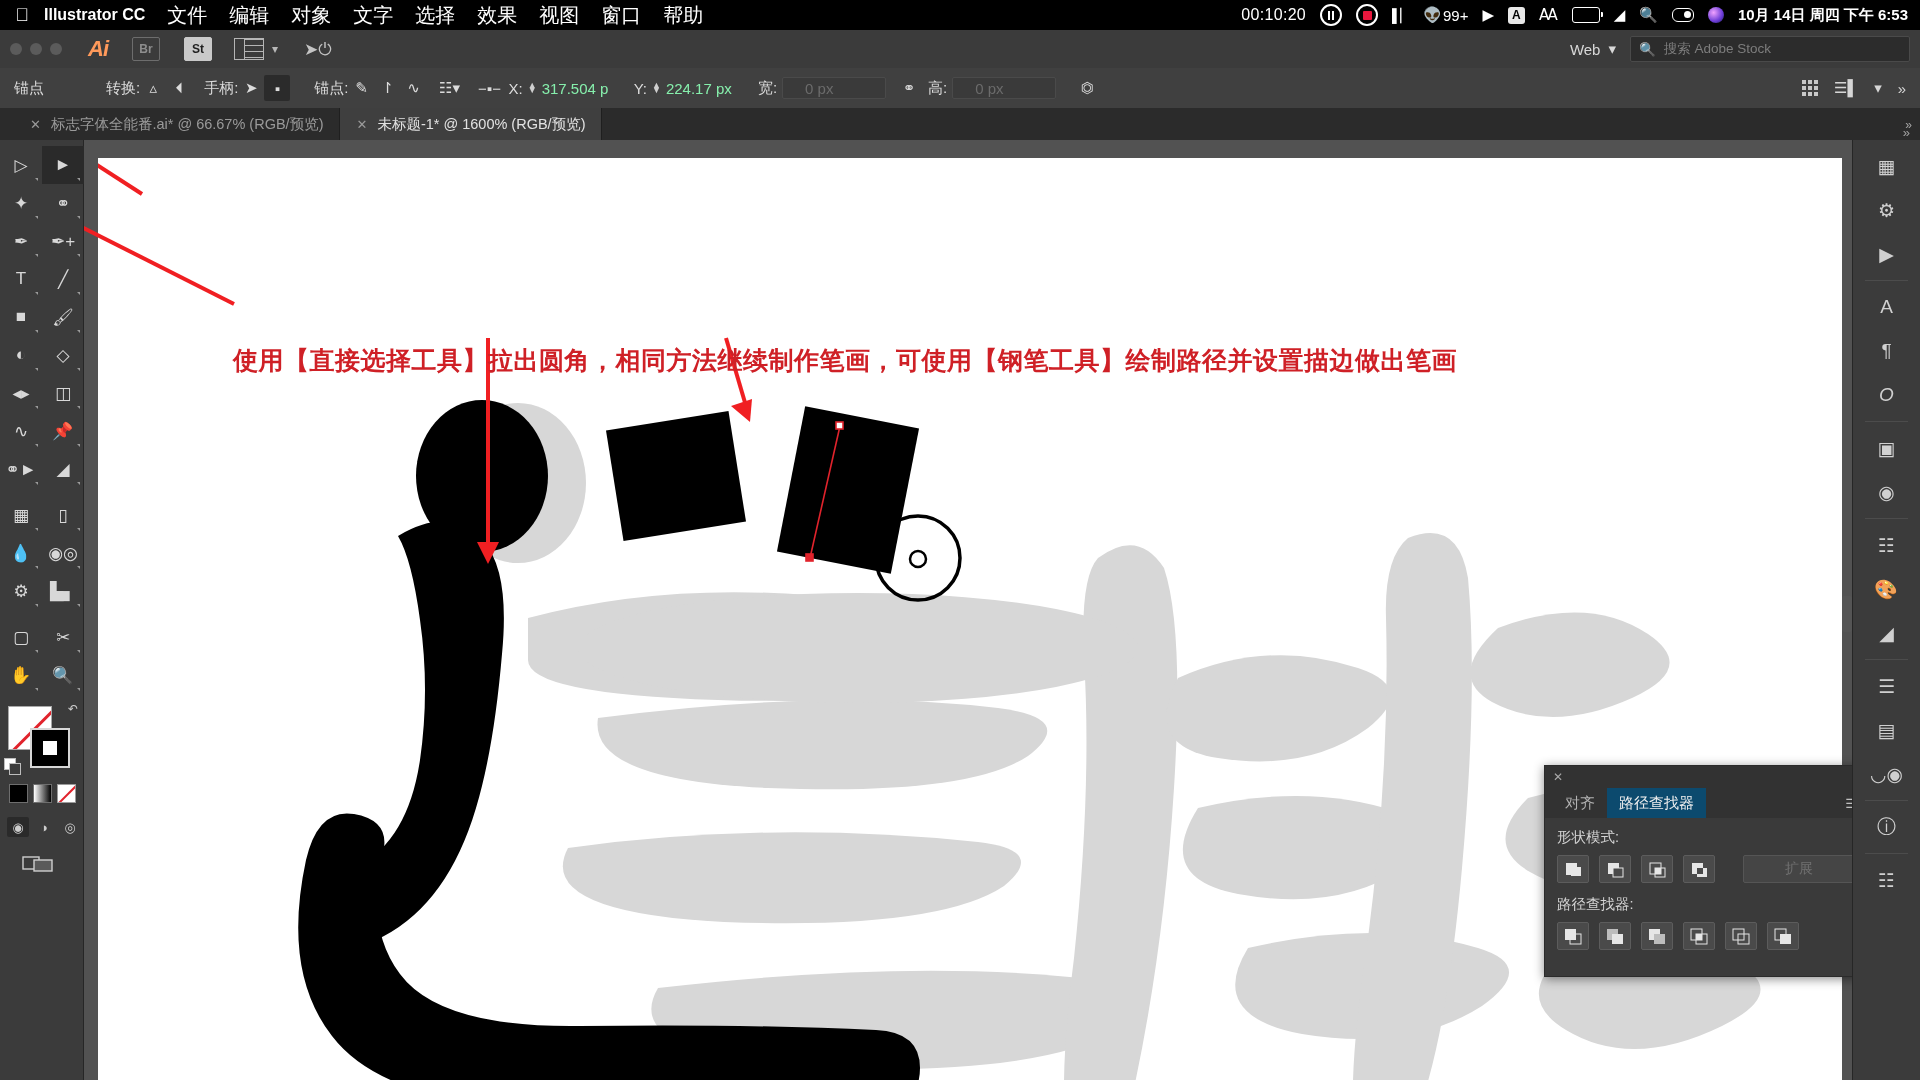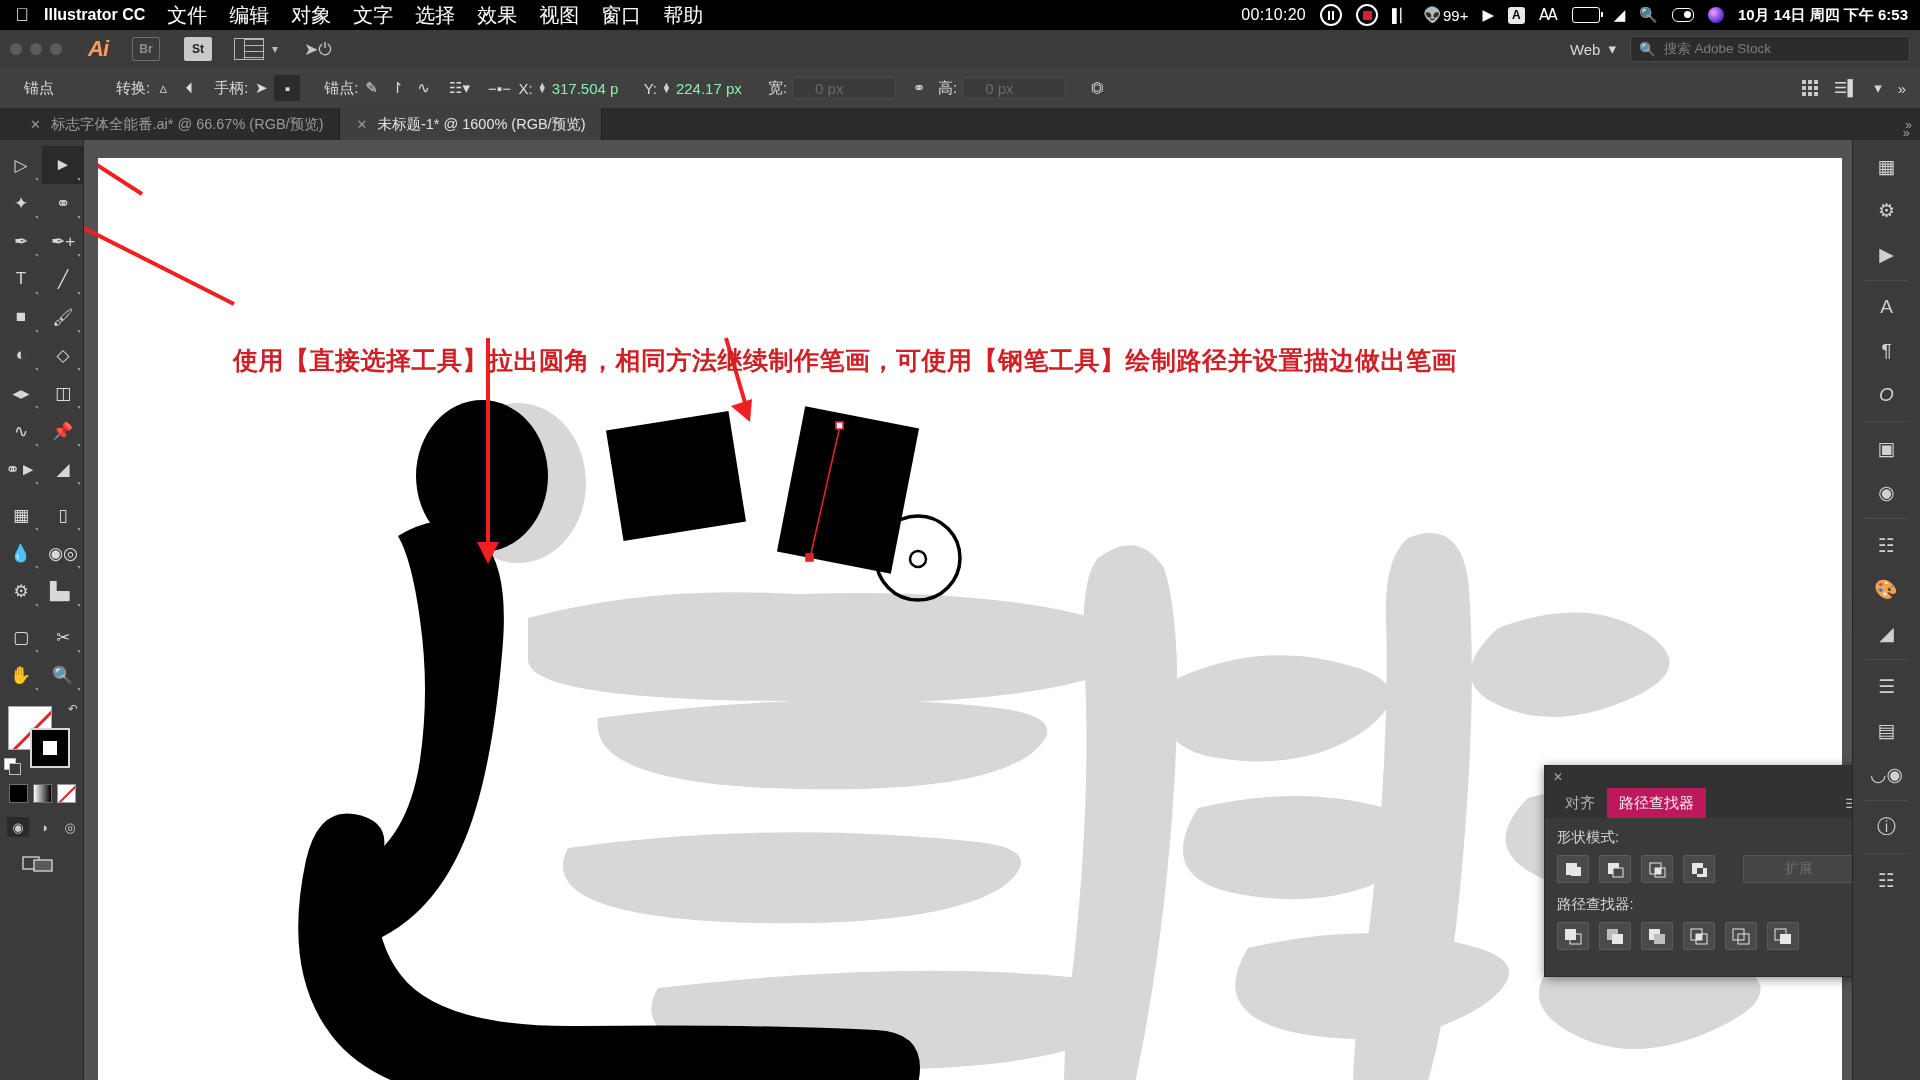--- a/index.html
+++ b/index.html
@@ -98,21 +98,21 @@
   .canvaswrap{position:absolute;left:84px;top:140px;right:68px;bottom:0;background:#525252;overflow:hidden;text-decoration:underline;}
   .artboard{position:absolute;left:14px;top:18px;width:1744px;height:1020px;background:#fff;}
   .ann-text{position:absolute;left:135px;top:186px;color:#cf2026;font-size:25px;font-weight:600;white-space:nowrap;font-family:"DejaVu Sans","Liberation Sans",sans-serif;letter-spacing:.5px;}
   .wm{position:absolute;color:rgba(255,255,255,.12);font-size:62px;font-weight:bold;pointer-events:none;}
 
   
   .pf{position:absolute;left:1460px;top:625px;width:322px;background:#3a3a3a;border:1px solid #2b2b2b;box-shadow:0 2px 10px rgba(0,0,0,.45);}
   .pf-top{height:22px;display:flex;align-items:center;justify-content:space-between;padding:0 8px;color:#a9a9a9;font-size:12px;background:#323232;}
   .pf-tabs{display:flex;align-items:center;background:#323232;padding-left:8px;height:30px;}
   .pf-tab{padding:0 12px;height:30px;display:flex;align-items:center;font-size:15px;color:#b2b2b2;}
-  .pf-tab.active{background:#be185d;color:#efefef;}
+  .pf-tab.active{background:#0c4a6e;color:#efefef;}
   .pf-menu{margin-left:auto;padding-right:10px;color:#c0c0c0;font-size:13px;}
   .pf-body{padding:10px 12px 26px;}
   .pf-sec{color:#d4d4d4;font-size:14.5px;margin-bottom:8px;}
   .pf-row{display:flex;align-items:center;gap:10px;margin-bottom:12px;}
   .pf-btn{width:30px;height:26px;background:#4a4a4a;border:1px solid #5c5c5c;border-radius:2px;position:relative;}
   .pf-expand{margin-left:auto;width:110px;height:26px;background:#454545;border:1px solid #555;border-radius:2px;color:#6f6f6f;font-size:14px;display:flex;align-items:center;justify-content:center;}
   .pf-row2{display:flex;gap:10px;}
 
   
   .dock{position:absolute;right:0;top:140px;width:68px;bottom:0;background:#3b3b3b;border-left:1px solid #262626;padding-top:4px;box-sizing:border-box;}
@@ -187,21 +187,21 @@
       <span>Web</span>
       <span>▾</span>
     </div>
     <div class="stocksearch">
       <span>🔍</span>
       <span>搜索 Adobe Stock</span>
     </div>
   </div>
 
   <div class="ctrlbar">
-    <span class="lbl" style="margin-left:24px;min-width:92px;">锚点</span>
+    <span class="lbl" style="margin-left:14px;min-width:92px;">锚点</span>
     <span class="lbl">转换:</span>
     <span class="tool-ic">▵︎</span>
     <span class="tool-ic">⏴</span>
     <span class="lbl" style="margin-left:12px;">手柄:</span>
     <span class="tool-ic">➤</span>
     <span class="tool-ic sel">▪</span>
     <span class="lbl" style="margin-left:24px;">锚点:</span>
     <span class="tool-ic">✎</span>
     <span class="tool-ic">↾</span>
     <span class="tool-ic">∿</span>

